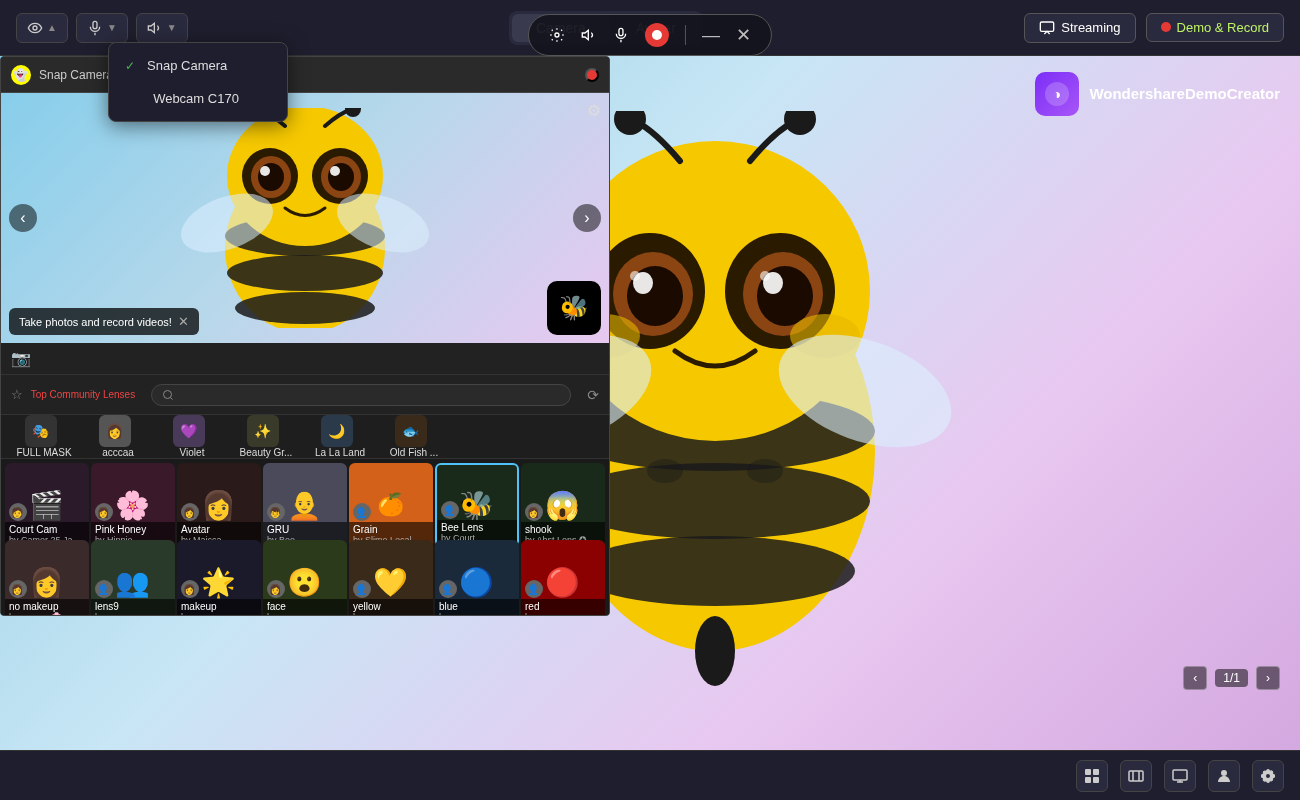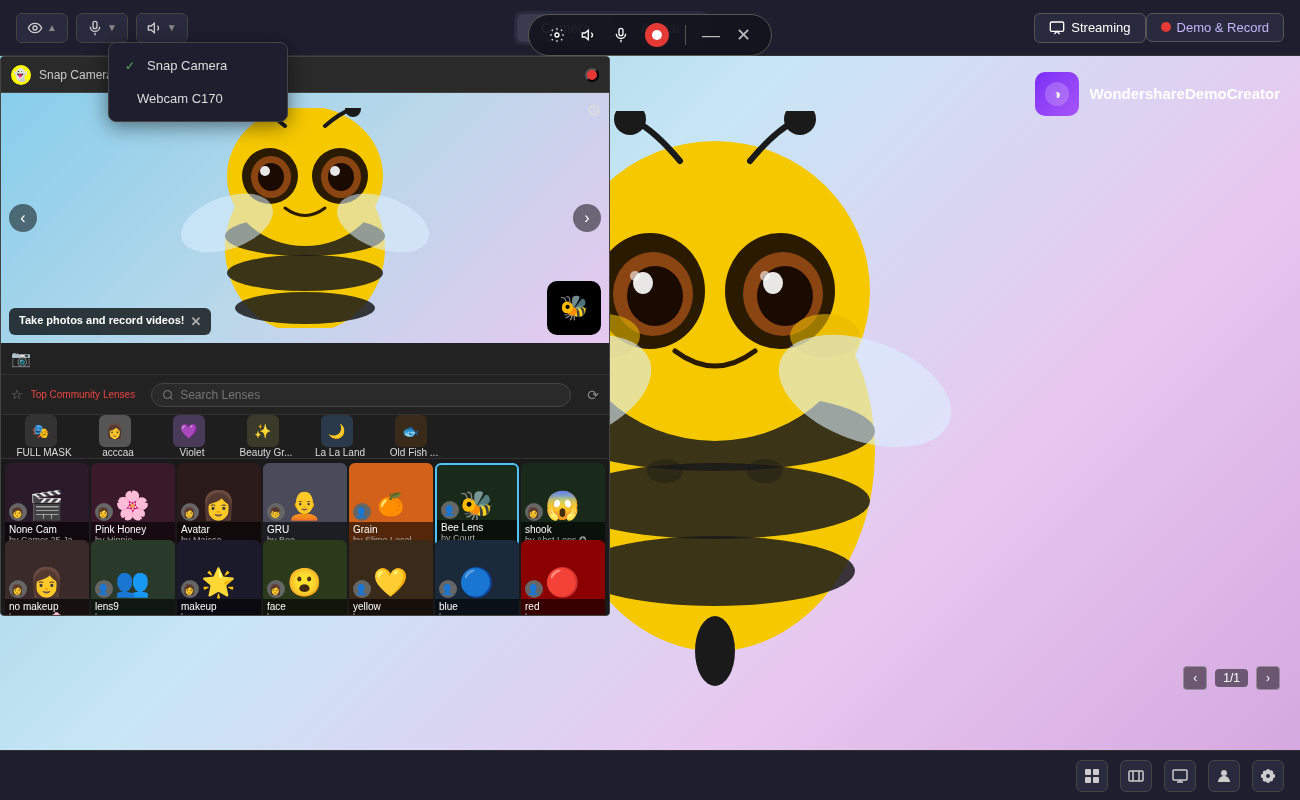--- a/index.html
+++ b/index.html
@@ -65,21 +65,21 @@
       background: transparent;
     }
     .tab-btn.active {
       background: #3a3a4e;
       color: #fff;
     }
 
     .top-bar-right {
       display: flex;
       align-items: flex-start;
-      gap: 0;
+      gap: 10px;
     }
     .streaming-btn {
       display: flex;
       align-items: center;
       gap: 6px;
       background: #2a2a3e;
       border: 1px solid #555;
       border-radius: 6px;
       padding: 6px 14px;
       color: #fff;
@@ -87,21 +87,21 @@
       cursor: pointer;
     }
     .demo-record-btn {
       display: flex;
       align-items: center;
       gap: 6px;
       background: #2a2a3e;
       border: 1px solid #555;
       border-radius: 6px;
       padding: 6px 14px;
-      color: #c4b5fd;
+      color: #bef264;
       font-size: 13px;
       cursor: pointer;
     }
     .rec-dot {
       width: 10px; height: 10px;
       background: #e53935;
       border-radius: 50%;
       display: inline-block;
     }
 
@@ -271,21 +271,21 @@
       display: flex;
       align-items: center;
       gap: 8px;
     }
     .dropdown-item.checked::before {
       content: '✓';
       color: #4caf50;
       margin-right: 4px;
       font-size: 12px;
     }
-    .dropdown-item.no-check { padding-left: 28px; }
+    .dropdown-item.no-check { padding-left: 12px; justify-content: center; }
 
     
     .snap-window {
       position: absolute;
       top: 56px;
       left: 0;
       width: 610px;
       height: 560px;
       background: #1a1a1a;
       border: 1px solid #444;
@@ -362,23 +362,22 @@
     .snap-toast {
       position: absolute;
       bottom: 8px;
       left: 8px;
       background: rgba(0,0,0,0.75);
       color: #fff;
       font-size: 11px;
       padding: 6px 10px;
       border-radius: 6px;
       display: flex;
-      align-items: flex-start;
+      align-items: center;
       gap: 6px;
-      font-weight: bold;
     }
     .toast-close {
       color: #aaa;
       cursor: pointer;
       font-size: 13px;
     }
 
     
     .snap-settings-icon {
       position: absolute;
@@ -785,21 +784,20 @@
 
   <div class="lens-browser">
     <div class="lens-header">
       <span style="color:#888;font-size:13px;cursor:pointer;">☆</span>
       <span class="lens-title">Top Community Lenses</span>
       <div class="lens-search">
         <svg width="12" height="12" viewBox="0 0 24 24" fill="none" stroke="#888" stroke-width="2">
           <circle cx="11" cy="11" r="8"></circle>
             <line x1="21" y1="21" x2="16.65" y2="16.65"></line>
         </svg>
-        <input type="text" style="background: none; border: none; outline: none; color: rgb(204, 204, 204); font-size: 12px; flex: 1 1 0%;" placeholder="Search Lenses">
       </div>
       <span class="refresh-btn">⟳</span>
     </div>
 
     <div class="featured-row">
       <div class="featured-item">
         <div style="width:32px;height:32px;background:#333;border-radius:6px;display:flex;align-items:center;justify-content:center;font-size:14px;">🎭</div>
         <span class="featured-item-name">FULL MASK</span>
       </div>
       <div class="featured-item">
@@ -823,21 +821,21 @@
         <span class="featured-item-name">Old Fish ...</span>
       </div>
     </div>
 
     <div class="lens-grid">
 
       <div class="lens-cell" style="background:#2a1a2a;">
         <div class="lens-cell-bg">🎬</div>
         <div class="lens-cell-avatar">🧑</div>
         <div class="lens-cell-info">
-          <div class="lens-cell-name">None Cam</div>
+          <div class="lens-cell-name">Court Cam</div>
           <div class="lens-cell-author">by Camer 25 Jan...</div>
         </div>
       </div>
       <div class="lens-cell" style="background:#3a1a2a;">
         <div class="lens-cell-bg">🌸</div>
         <div class="lens-cell-avatar">👩</div>
         <div class="lens-cell-info">
           <div class="lens-cell-name">Pink Honey</div>
           <div class="lens-cell-author">by Hippie</div>
         </div>

